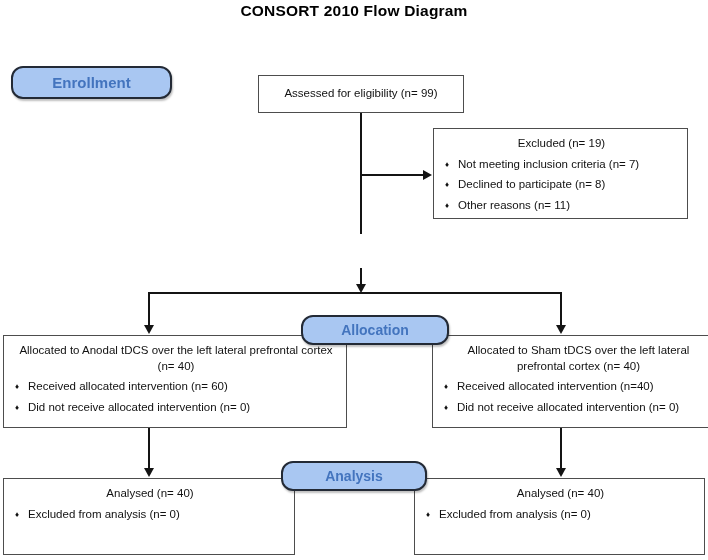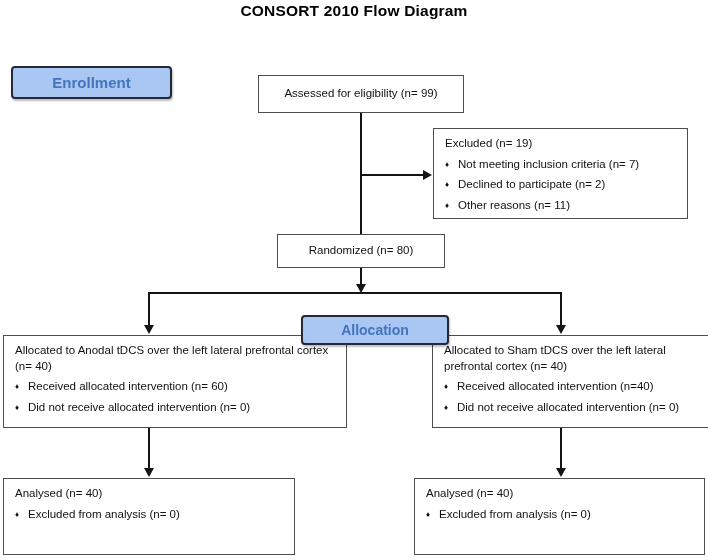--- a/index.html
+++ b/index.html
@@ -23,34 +23,34 @@
     background:#ffffff;
     border:1.5px solid #4d4d4d;
     box-sizing:border-box;
     font-size:11.5px;line-height:1.35;color:#111;
   }
   .fbox.center{
     display:flex;align-items:center;justify-content:center;
     text-align:center;
   }
   .fbox.list{padding:7px 9px 6px 9px;}
-  .fbox .box-title{margin:0 0 4px 2px;}
+  .fbox .box-title{margin:0 0 4px 2px;text-align:center;}
   .bullet-row{display:flex;margin:5px 0 0 2px;align-items:flex-start;}
   .bullet-glyph{
     flex:0 0 13px;font-size:8px;line-height:15px;color:#111;
     text-align:left;
   }
   .bullet-text{flex:1;}
   
   .badge{
     position:absolute;z-index:3;
     display:flex;align-items:center;justify-content:center;
     background:#a9c7f2;
     border:2px solid #232a36;
-    border-radius:4px;
+    border-radius:12px;
     box-sizing:border-box;
     font-weight:bold;color:#4374be;font-size:14px;
     box-shadow:1px 2px 2px rgba(0,0,0,0.25);
   }
   
   .line{position:absolute;background:#141414;z-index:1;}
   .arrow-down{
     position:absolute;z-index:2;width:0;height:0;
     border-left:5px solid transparent;
     border-right:5px solid transparent;
@@ -84,31 +84,28 @@
   <div class="arrow-right" style="left:423px;top:170px;"></div>
 
   <div class="fbox list" style="left:433px;top:128px;width:255px;height:91px;">
     <div class="box-title">Excluded (n= 19)</div>
     <div class="bullet-row">
       <span class="bullet-glyph">♦</span>
       <span class="bullet-text">Not meeting inclusion criteria (n= 7)</span>
     </div>
     <div class="bullet-row">
       <span class="bullet-glyph">♦</span>
-      <span class="bullet-text">Declined to participate (n= 2)</span>
+      <span class="bullet-text">Declined to participate (n= 8)</span>
     </div>
     <div class="bullet-row">
       <span class="bullet-glyph">♦</span>
       <span class="bullet-text">Other reasons (n= 11)</span>
     </div>
   </div>
 
-  <div class="fbox center" style="left:277px;top:234px;width:168px;height:34px;">
-    <span>Randomized (n= 80)</span>
-  </div>
 
   <div class="line" style="left:360px;top:268px;width:2px;height:17px;"></div>
   <div class="arrow-down" style="left:356px;top:284px;"></div>
 
   <div class="line" style="left:149px;top:292px;width:412px;height:2px;"></div>
 
   <div class="line" style="left:148px;top:292px;width:2px;height:34px;"></div>
   <div class="arrow-down" style="left:144px;top:325px;"></div>
   <div class="line" style="left:560px;top:292px;width:2px;height:34px;"></div>
   <div class="arrow-down" style="left:556px;top:325px;"></div>
@@ -139,20 +136,23 @@
       <span class="bullet-glyph">♦</span>
       <span class="bullet-text">Did not receive allocated intervention (n= 0)</span>
     </div>
   </div>
 
   <div class="line" style="left:148px;top:428px;width:2px;height:41px;"></div>
   <div class="arrow-down" style="left:144px;top:468px;"></div>
   <div class="line" style="left:560px;top:428px;width:2px;height:41px;"></div>
   <div class="arrow-down" style="left:556px;top:468px;"></div>
 
+  <div class="badge" style="left:281px;top:461px;width:146px;height:30px;">
+    <span>Analysis</span>
+  </div>
 
   <div class="fbox list" style="left:3px;top:478px;width:292px;height:77px;">
     <div class="box-title">Analysed (n= 40)</div>
     <div class="bullet-row">
       <span class="bullet-glyph">♦</span>
       <span class="bullet-text">Excluded from analysis (n= 0)</span>
     </div>
   </div>
 
   <div class="fbox list" style="left:414px;top:478px;width:291px;height:77px;">

